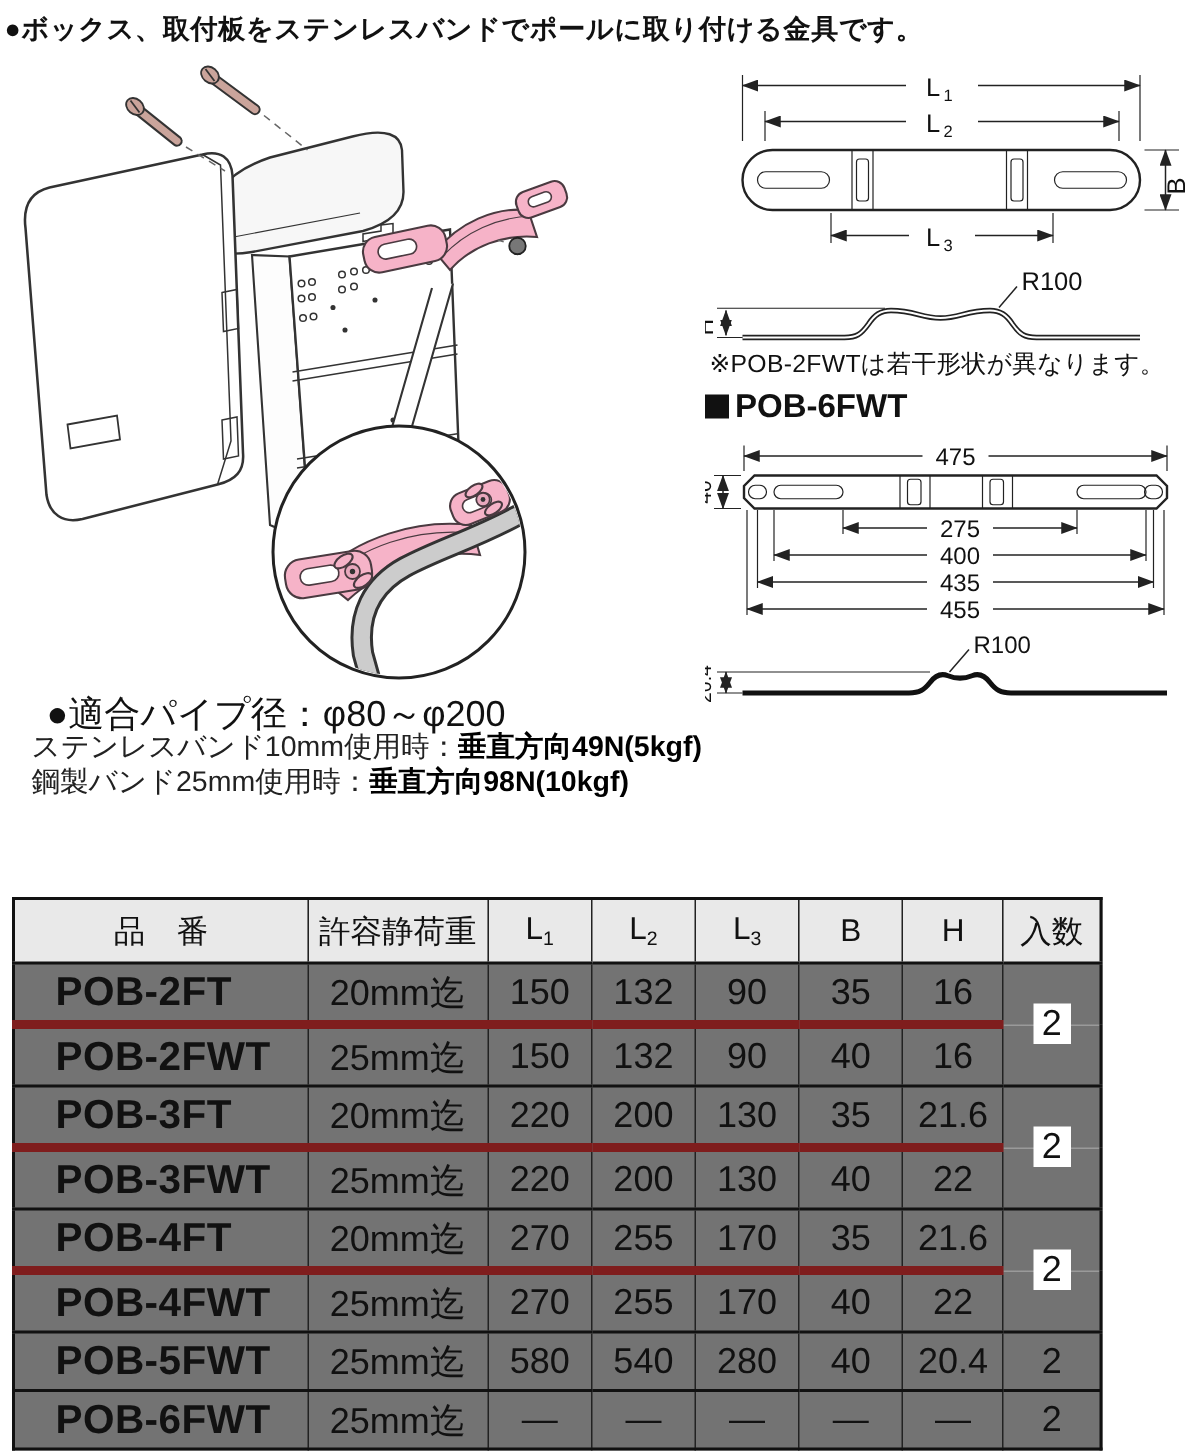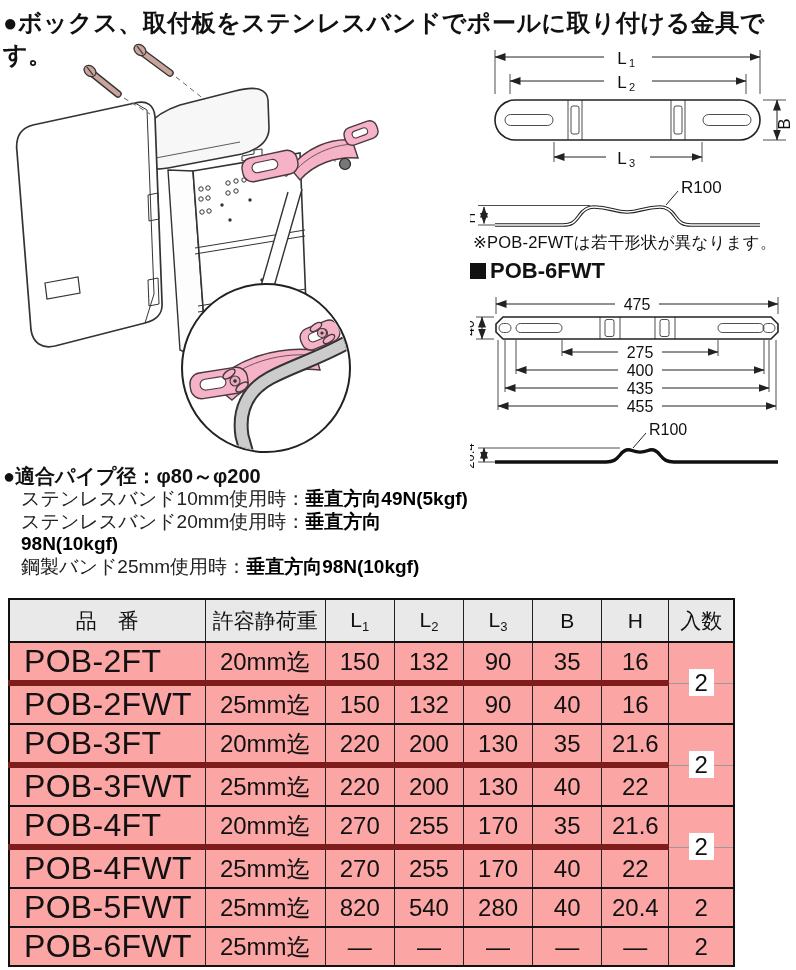--- a/index.html
+++ b/index.html
@@ -2,41 +2,41 @@
 <html><head>
 <meta charset="utf-8">
 <style>
   html,body{margin:0;padding:0;}
   body{
     width:796px;height:970px;position:relative;background:#fff;
     font-family:"Liberation Sans","DejaVu Sans",sans-serif;color:#111;
     overflow:hidden;
   }
   .abs{position:absolute;}
-  .title-note{left:3px;top:7px;width:790px;font-size:24px;font-weight:bold;letter-spacing:.5px;}
+  .title-note{left:3px;top:7px;width:790px;font-size:18px;font-weight:bold;letter-spacing:.5px;}
   .diag-note{left:473px;top:232px;font-size:16.5px;letter-spacing:.2px;color:#111;text-align:center;}
   .pob6-head{left:470px;top:258px;display:flex;align-items:center;font-size:22px;font-weight:bold;}
   .pob6-head .sq{width:16px;height:16px;background:#111;display:inline-block;margin-right:4px;}
   .specs{left:3px;top:465px;width:470px;}
-  .spec-line{font-size:20px;font-weight:bold;line-height:23px;}
+  .spec-line{font-size:24px;font-weight:normal;line-height:23px;margin-left:28px;}
   .load-line{font-size:19px;line-height:22.5px;padding-left:18px;color:#222;}
   .load-line b{color:#000;margin-top:32px;}
   
   table.spec-table{
     left:8px;top:598px;position:absolute;border-collapse:collapse;table-layout:fixed;
-    width:727px;border:2.6px solid #111;background:#fca5a5;
+    width:727px;border:2.6px solid #111;background:#737373;
   }
   .spec-table th{
     background:#e9e9e9;font-weight:normal;font-size:21px;height:41px;
     border:1.4px solid #222;border-bottom:2.4px solid #111;padding:0;
   }
   .spec-table td{border:1.4px solid #222;height:37px;padding:0;}
   .spec-table tr.sub td{border-top:6px solid #7f1d1d;}
   .spec-table tr.gstart td{border-top:2.8px solid #111;}
-  td.model{font-weight:normal;font-size:32px;padding-left:14px;letter-spacing:.3px;}
+  td.model{font-weight:bold;font-size:27px;padding-left:27px;letter-spacing:.3px;}
   td.band{font-size:24px;text-align:center;}
   td.num,td.qty{font-size:24px;text-align:center;}
   td.qty.merged{
     background-image:linear-gradient(#9a9a9a,#9a9a9a);
     background-size:100% 1px;background-position:center;background-repeat:no-repeat;
   }
   td.qty .qty-inner{background:#fff;padding:0 6px;}
   th .hsub{font-size:13px;vertical-align:-4px;}
   
   .dim{stroke:#222;stroke-width:1;fill:none;}
@@ -254,23 +254,20 @@
 </svg>
 
 <div class="abs specs">
   <div class="spec-line">
     <span>●適合パイプ径：</span><span>φ80～φ200</span>
   </div>
   <div class="load-line">
     <span>ステンレスバンド10mm使用時：</span><b>垂直方向49N(5kgf)</b>
   </div>
   <div class="load-line">
-    <span>ステンレスバンド20mm使用時：</span><b>垂直方向98N(10kgf)</b>
-  </div>
-  <div class="load-line">
     <span>鋼製バンド25mm使用時：</span><b>垂直方向98N(10kgf)</b>
   </div>
 </div>
 
 <table class="spec-table">
   <colgroup>
     <col style="width:193px">
       <col style="width:118px">
       <col style="width:68px">
       <col style="width:68px">
@@ -343,21 +340,21 @@
     <td class="band">25mm迄</td>
     <td class="num">270</td>
     <td class="num">255</td>
     <td class="num">170</td>
     <td class="num">40</td>
     <td class="num">22</td>
   </tr>
   <tr class="gstart">
     <td class="model">POB-5FWT</td>
     <td class="band">25mm迄</td>
-    <td class="num">820</td>
+    <td class="num">580</td>
     <td class="num">540</td>
     <td class="num">280</td>
     <td class="num">40</td>
     <td class="num">20.4</td>
     <td class="qty">2</td>
   </tr>
   <tr class="gstart">
     <td class="model">POB-6FWT</td>
     <td class="band">25mm迄</td>
     <td class="num">—</td>

